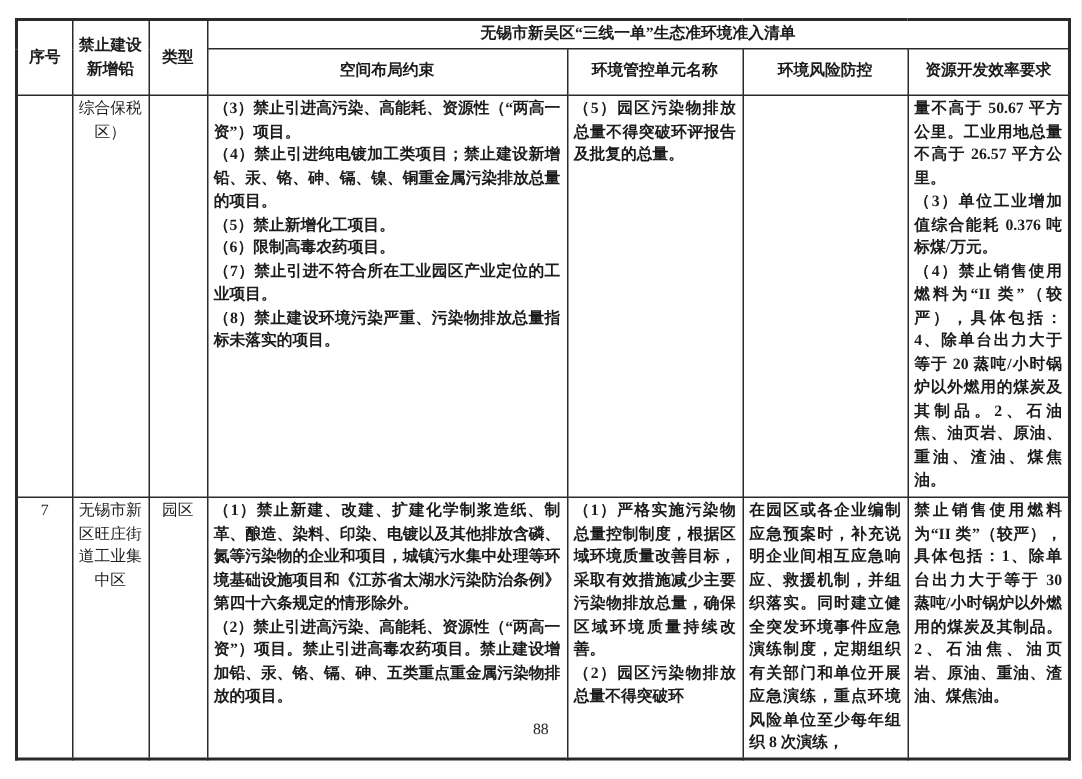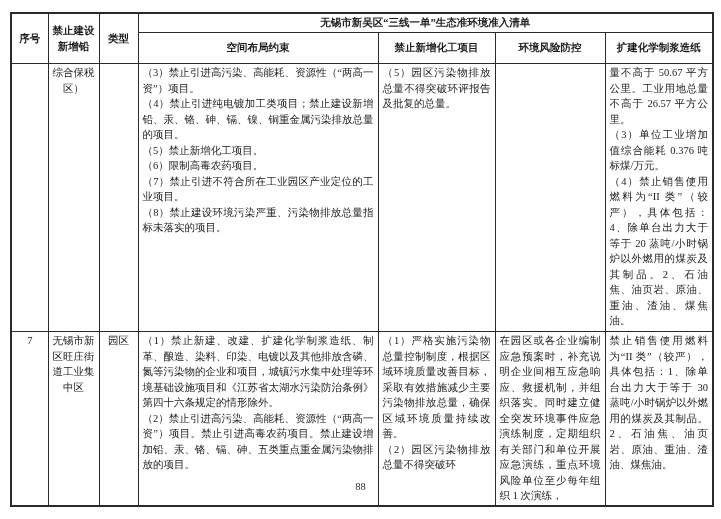--- a/index.html
+++ b/index.html
@@ -52,20 +52,21 @@
     padding: 1px 2px;
   }
   td.unit-top {
     text-align: center;
     vertical-align: top;
     padding-top: 3px;
   }
   td.text-cell {
     white-space: pre-line;
     text-align: justify;
+    font-weight: bold;
   }
   tr.row-1 td { height: 265px; }
   tr.row-2 td { height: 151px; }
   .page-number {
     position: absolute;
     left: 0;
     right: 0;
     top: 481px;
     text-align: center;
     font-size: 10.5px;
@@ -88,23 +89,23 @@
     </colgroup>
     <tbody>
         <tr>
       <th rowspan="2">序号</th>
       <th rowspan="2">禁止建设新增铅</th>
       <th rowspan="2">类型</th>
       <th colspan="4" class="span-title">无锡市新吴区“三线一单”生态准环境准入清单</th>
     </tr>
     <tr class="subheader">
       <th>空间布局约束</th>
-      <th>禁止新增化工项目</th>
+      <th>环境管控单元名称</th>
       <th>环境风险防控</th>
-      <th>扩建化学制浆造纸</th>
+      <th>资源开发效率要求</th>
     </tr>
     <tr class="row-1">
       <td class="center-cell"></td>
       <td class="unit-top">综合保税区）</td>
       <td class="center-cell"></td>
       <td class="text-cell">（3）禁止引进高污染、高能耗、资源性（“两高一资”）项目。
 （4）禁止引进纯电镀加工类项目；禁止建设新增铅、汞、铬、砷、镉、镍、铜重金属污染排放总量的项目。
 （5）禁止新增化工项目。
 （6）限制高毒农药项目。
 （7）禁止引进不符合所在工业园区产业定位的工业项目。
@@ -116,19 +117,19 @@
 （4）禁止销售使用燃料为“II 类”（较严），具体包括：4、除单台出力大于等于 20 蒸吨/小时锅炉以外燃用的煤炭及其制品。2、石油焦、油页岩、原油、重油、渣油、煤焦油。</td>
     </tr>
     <tr class="row-2">
       <td class="center-cell">7</td>
       <td class="center-cell">无锡市新区旺庄街道工业集中区</td>
       <td class="center-cell">园区</td>
       <td class="text-cell">（1）禁止新建、改建、扩建化学制浆造纸、制革、酿造、染料、印染、电镀以及其他排放含磷、氮等污染物的企业和项目，城镇污水集中处理等环境基础设施项目和《江苏省太湖水污染防治条例》第四十六条规定的情形除外。
 （2）禁止引进高污染、高能耗、资源性（“两高一资”）项目。禁止引进高毒农药项目。禁止建设增加铅、汞、铬、镉、砷、五类重点重金属污染物排放的项目。</td>
       <td class="text-cell">（1）严格实施污染物总量控制制度，根据区域环境质量改善目标，采取有效措施减少主要污染物排放总量，确保区域环境质量持续改善。
 （2）园区污染物排放总量不得突破环</td>
-      <td class="text-cell">在园区或各企业编制应急预案时，补充说明企业间相互应急响应、救援机制，并组织落实。同时建立健全突发环境事件应急演练制度，定期组织有关部门和单位开展应急演练，重点环境风险单位至少每年组织 1 次演练，</td>
+      <td class="text-cell">在园区或各企业编制应急预案时，补充说明企业间相互应急响应、救援机制，并组织落实。同时建立健全突发环境事件应急演练制度，定期组织有关部门和单位开展应急演练，重点环境风险单位至少每年组织 8 次演练，</td>
       <td class="text-cell">禁止销售使用燃料为“II 类”（较严），具体包括：1、除单台出力大于等于 30 蒸吨/小时锅炉以外燃用的煤炭及其制品。2、石油焦、油页岩、原油、重油、渣油、煤焦油。</td>
     </tr>
   </tbody>
     </table>
   <div class="page-number">88</div>
 </div>
 
 </body></html>

